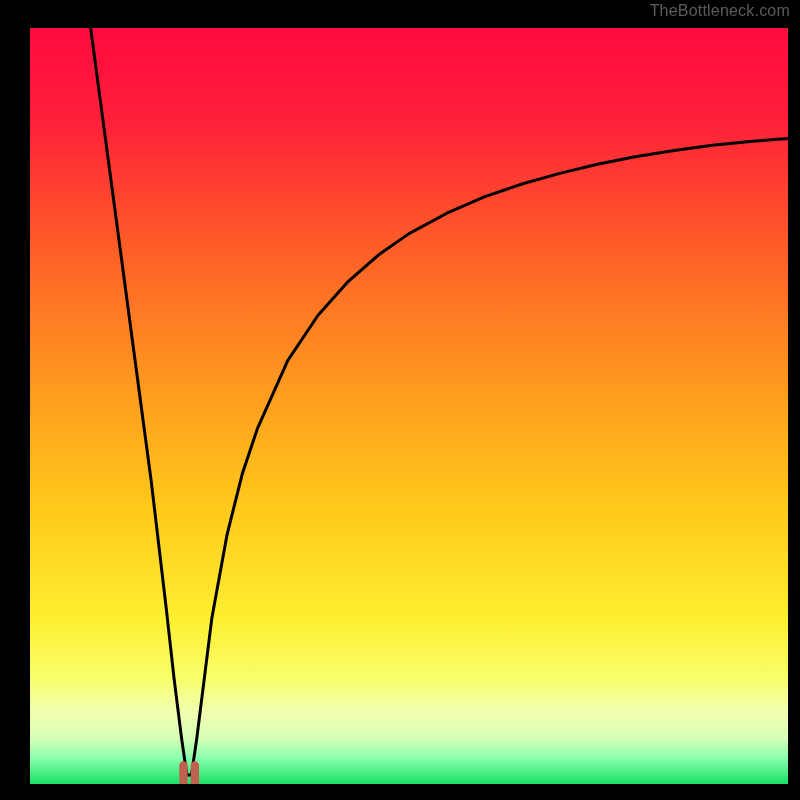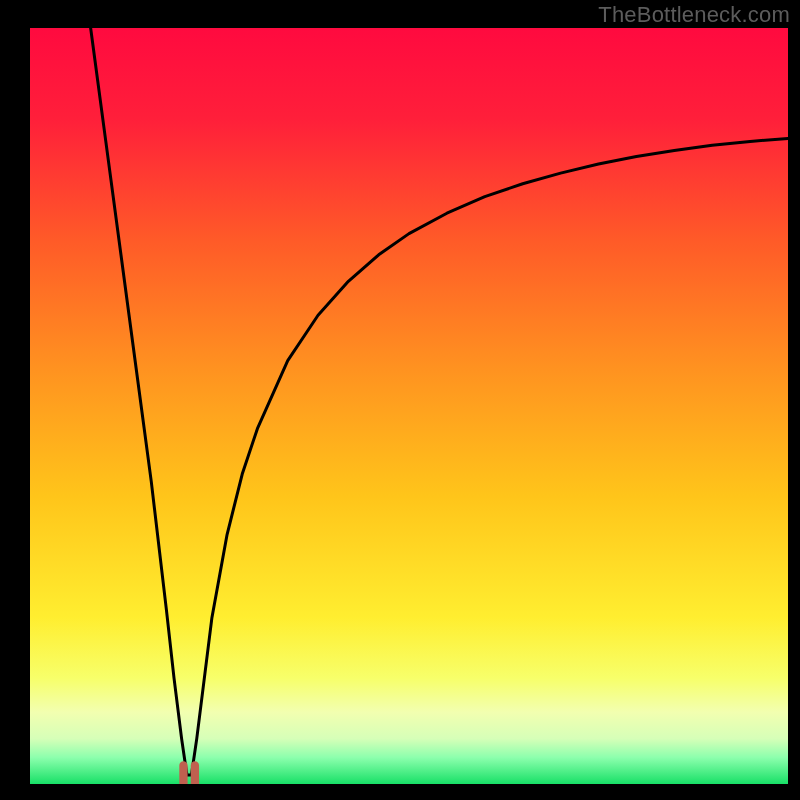--- a/index.html
+++ b/index.html
@@ -18,21 +18,21 @@
   }
   .plot {
     position: absolute;
     box-sizing: border-box;
   }
   .watermark {
     position: absolute;
     top: 2px;
     right: 10px;
     color: #5c5c5c;
-    font-size: 22px;
+    font-size: 16px;
     font-weight: 400;
     letter-spacing: 0.2px;
     user-select: none;
   }
   svg { display: block; }
 </style>
 </head>
 <body>
 
 <div class="frame">

